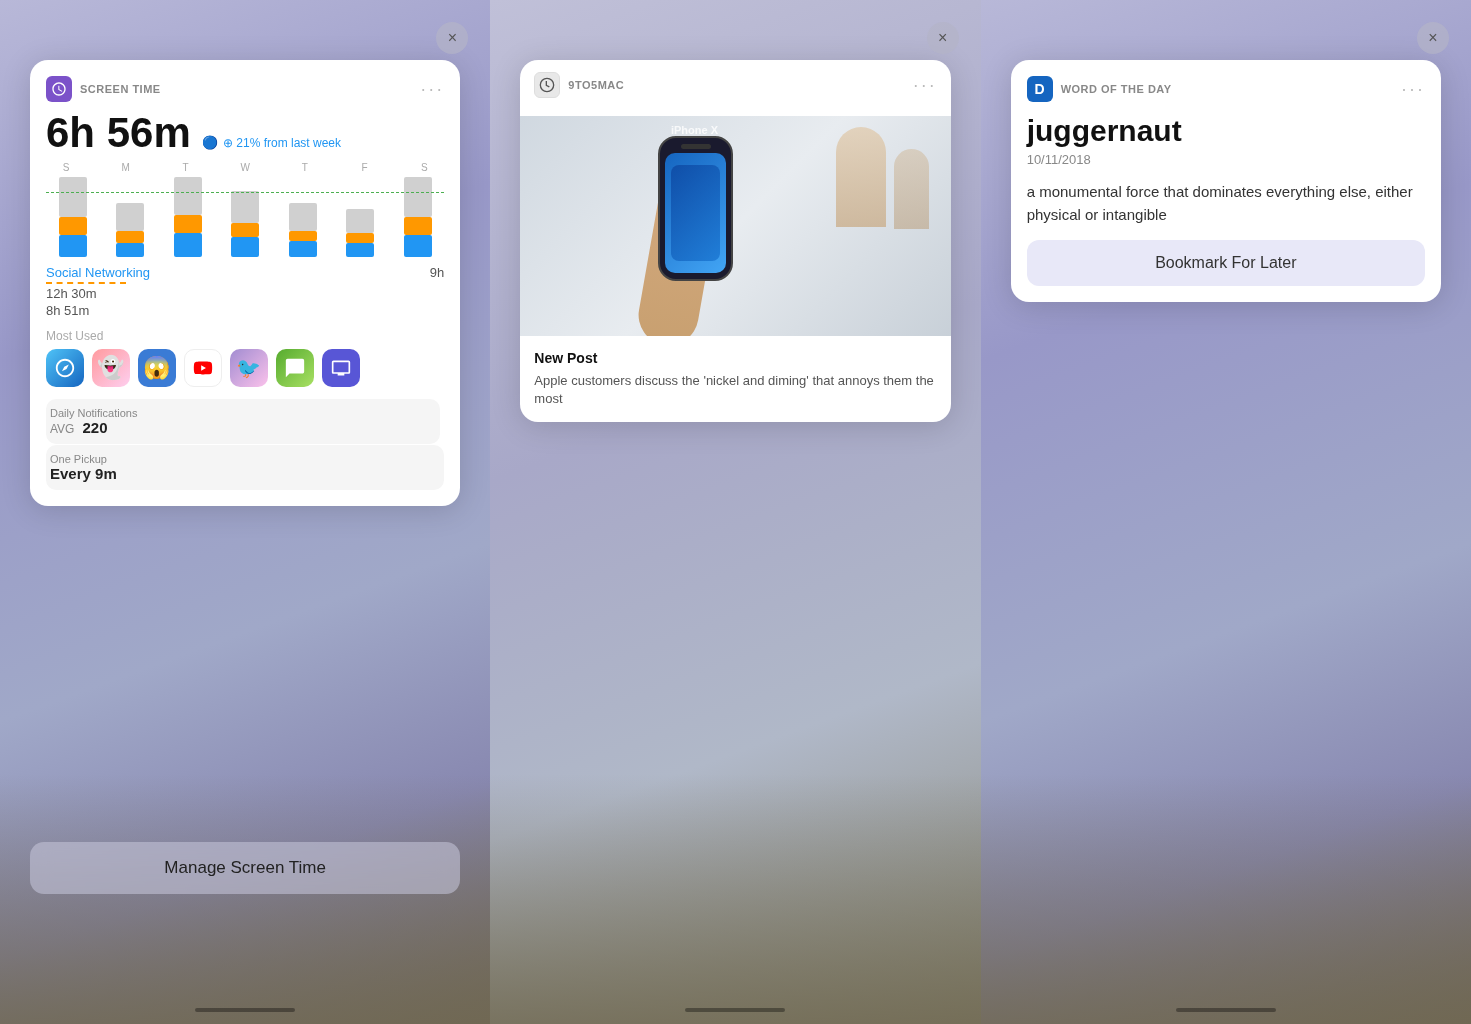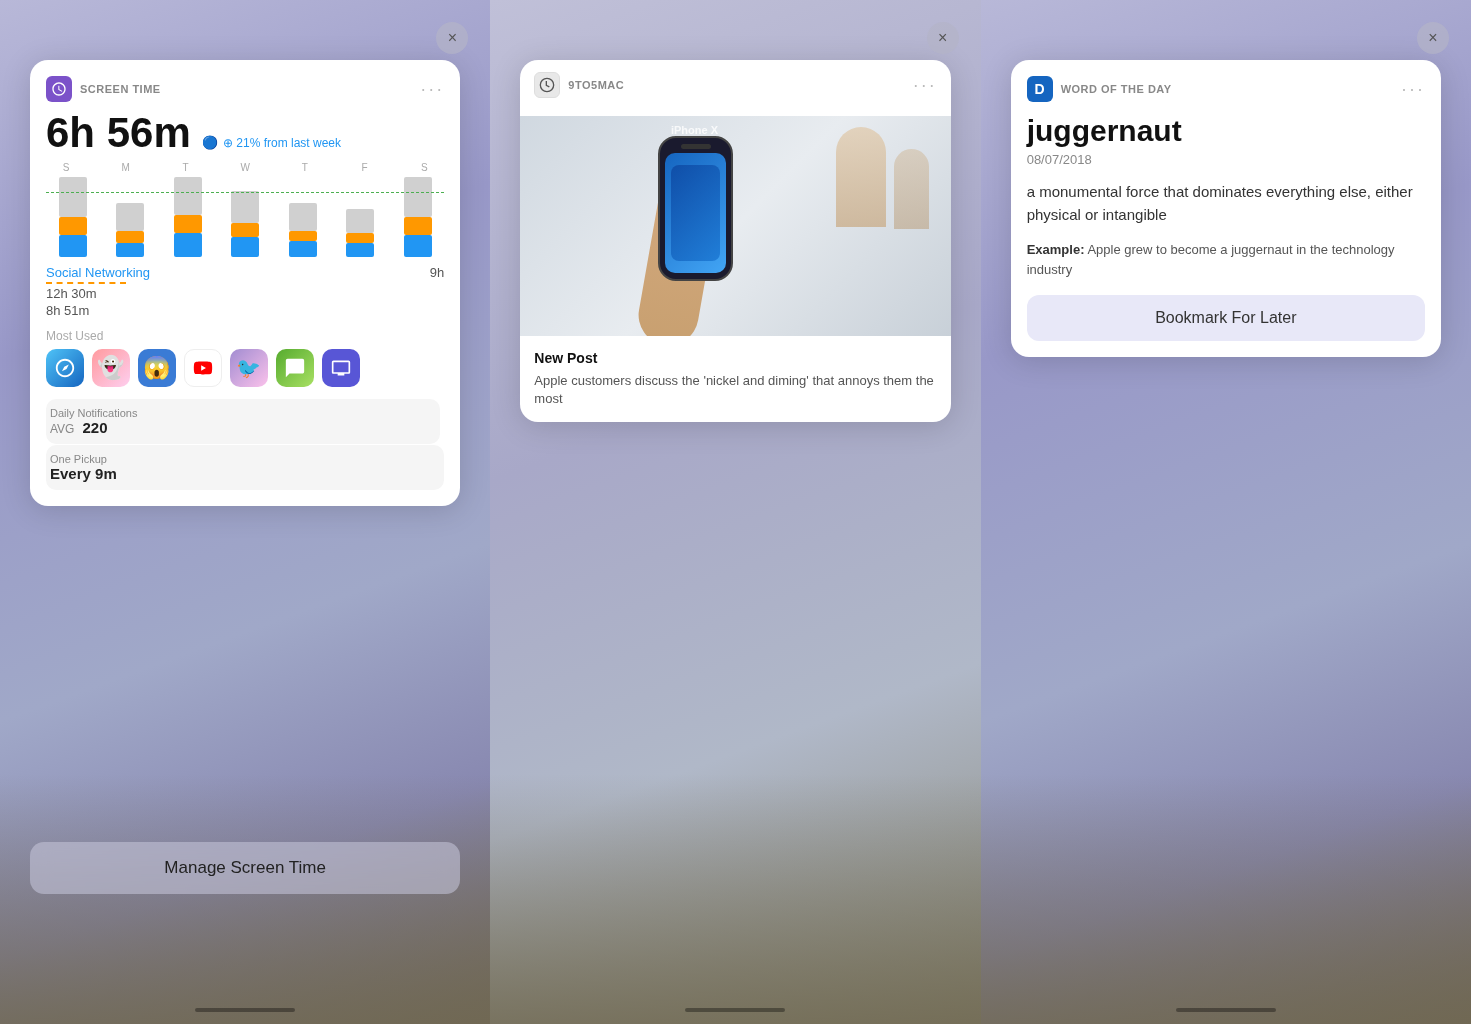--- a/index.html
+++ b/index.html
@@ -593,26 +593,22 @@
   <div class="word-widget">
     <div class="widget-header">
       <div class="widget-header-left">
         <div class="widget-icon word-icon" style="background:#1565C0;font-weight:700;color:white;font-size:14px;border-radius:6px;">D</div>
         <span class="widget-title">WORD OF THE DAY</span>
       </div>
       <span class="widget-dots">···</span>
     </div>
 
     <div class="word-main">juggernaut</div>
-    <div class="word-date">08/07/2018</div>
+    <div class="word-date">10/11/2018</div>
     <div class="word-definition">a monumental force that dominates everything else, either physical or intangible</div>
-    <div class="word-example">
-      <strong>Example:</strong>
-      <span>Apple grew to become a juggernaut in the technology industry</span>
-    </div>
 
     <button class="bookmark-btn">
       <span>Bookmark For Later</span>
     </button>
   </div>
 
   <div class="home-indicator"></div>
 </div>
 
 </body></html>

